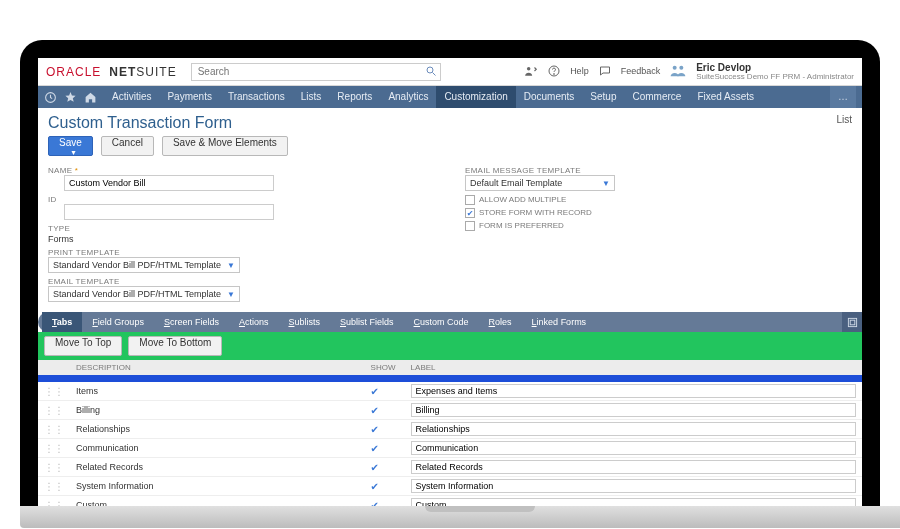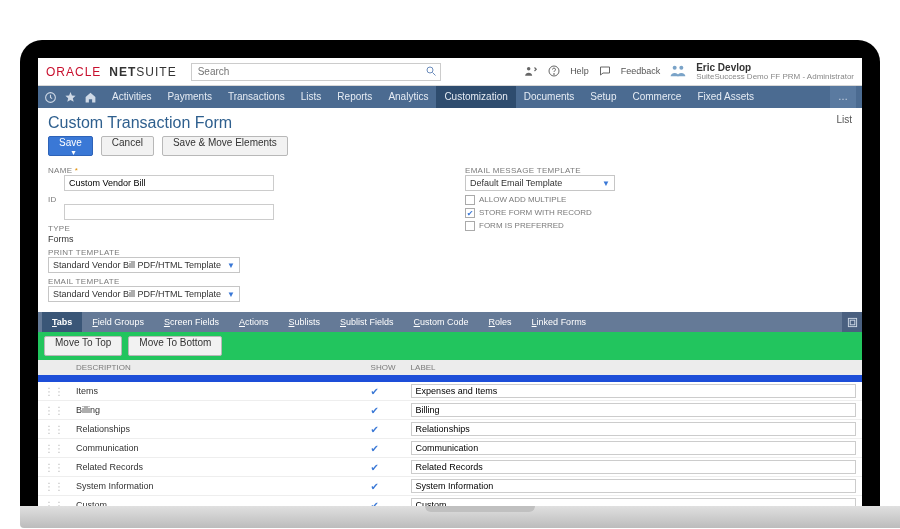--- a/index.html
+++ b/index.html
@@ -47,21 +47,21 @@
   .req::after { content:" *"; color:#e08c00; }
   .field input[type=text] { width:210px; height:16px; border:1px solid #ccc; padding:0 4px; font-size:9px;margin-left:16px; }
   .field .val { color:#333; font-size:9px; padding-top:1px; }
   .sel { display:inline-flex; align-items:center; border:1px solid #c6c6c6; height:16px; padding:0 4px; background:#fff; font-size:9px; color:#333; gap:6px; }
   .sel .caret { color:#3a78d6; font-size:8px; }
   .ck-row { display:flex; gap:4px; margin-bottom:3px; font-size:8px; color:#7a7a7a; }
   .ck { width:10px; height:10px; border:1px solid #aaa; display:inline-flex; align-items:center; justify-content:center; font-size:8px; color:#3a78d6; }
   .ck.on::before { content:"✔"; }
 
   
-  .subtabs { background:#657a97; display:flex; align-items:center; height:20px; padding-left:4px; color:#fff; font-size:9px; gap:0; }
+  .subtabs { background:#657a97; display:flex; align-items:center; height:20px; padding-left:4px; color:#fff; font-size:9px; gap:0;border-radius:10px; }
   .subtab { padding:0 10px; line-height:20px; cursor:pointer; }
   .subtab.active { background:#3a5677; font-weight:bold; }
   .subtab .ul { text-decoration:underline; }
   .subtabs .expand { margin-left:auto; width:20px; height:20px; background:#4a6080; display:flex; align-items:center; justify-content:center; }
 
   
   .subactions { background:#22c55e; padding:4px 6px; display:flex; gap:6px; }
 
   
   .tbl { width:100%; border-collapse:collapse; font-size:9px; }

